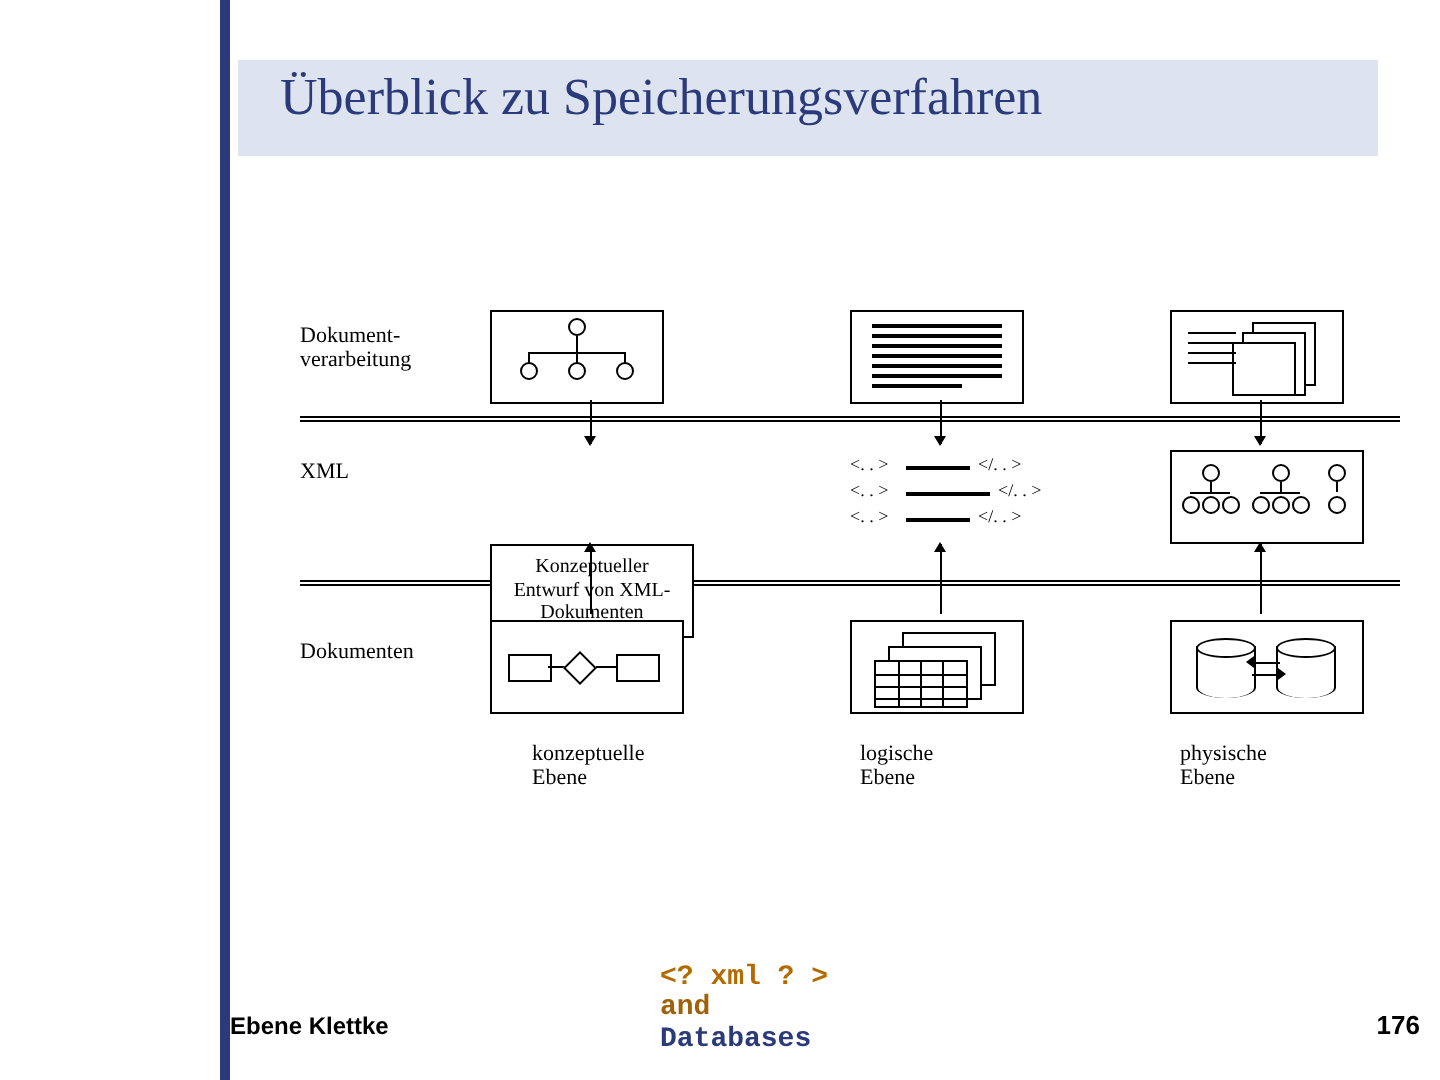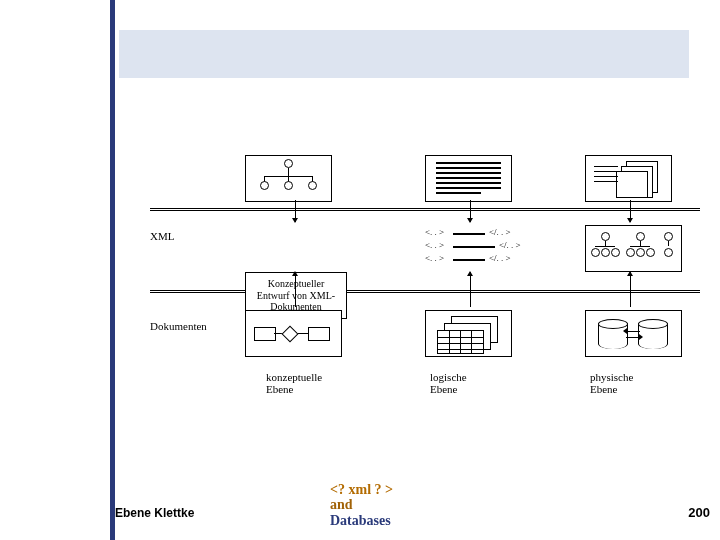--- a/index.html
+++ b/index.html
@@ -2,21 +2,21 @@
 <html><head>
 <meta charset="utf-8">
 <style>
   html,body{margin:0;padding:0;width:720px;height:540px;background:#fff;font-family:"Times New Roman",serif;color:#000;}
   .slide{position:relative;width:720px;height:540px;}
   .leftbar{position:absolute;left:110px;top:0;width:5px;height:540px;background:#2a3a7a;}
   .titlebox{position:absolute;left:119px;top:30px;width:570px;height:48px;background:#dde4f0;}
   .title{position:absolute;left:140px;top:34px;font-size:26px;color:#2a3a7a;}
   .footer-author{position:absolute;left:115px;bottom:20px;font-family:Arial,sans-serif;font-size:12px;font-weight:bold;}
   .footer-page{position:absolute;right:10px;bottom:20px;font-family:Arial,sans-serif;font-size:13px;font-weight:bold;}
-  .footer-logo{position:absolute;left:330px;bottom:12px;font-family:Liberation Serif, serif;font-size:14px;line-height:1.1;}
+  .footer-logo{position:absolute;left:330px;bottom:12px;font-family:Liberation Mono, monospace;font-size:14px;line-height:1.1;}
   .footer-logo .l1{color:#b36b00;font-weight:bold;}
   .footer-logo .l2{color:#a16207;font-weight:bold;}
   .footer-logo .l3{color:#2a3a7a;font-weight:bold;}
   .diag{position:absolute;left:150px;top:150px;width:550px;height:300px;}
   .rowlabel{position:absolute;left:0;width:80px;font-size:11px;}
   .collabel{position:absolute;bottom:0;font-size:11px;}
   .hr{position:absolute;left:0;width:550px;height:1px;background:#000;}
   .arrowv{position:absolute;width:1px;background:#000;}
   .arrowv::after{content:"";position:absolute;left:-3px;bottom:-1px;border-left:3px solid transparent;border-right:3px solid transparent;border-top:5px solid #000;}
   .arrowu{position:absolute;width:1px;background:#000;}
@@ -32,23 +32,25 @@
   .cyl-wrap{position:absolute;}
   .cyl-body{position:absolute;border:1px solid #000;border-top:none;border-bottom:none;border-radius:0 0 50% 50%/0 0 20% 20%;}
   .cyl-top{position:absolute;border:1px solid #000;border-radius:50%;background:#fff;}
 </style>
 </head>
 <body>
 
 <div class="slide">
   <div class="leftbar"></div>
   <div class="titlebox"></div>
+  <div class="title">Überblick zu Speicherungsverfahren</div>
 
   <div class="diag">
 
+    <div class="rowlabel" style="top:12px">Dokument-<br>verarbeitung</div>
     <div class="rowlabel" style="top:80px">XML</div>
     <div class="rowlabel" style="top:170px">Dokumenten</div>
 
     <div class="hr" style="top:58px"></div>
     <div class="hr" style="top:60px"></div>
     <div class="hr" style="top:140px"></div>
     <div class="hr" style="top:142px"></div>
 
     <div class="collabel" style="left:116px;bottom:55px">konzeptuelle<br>Ebene</div>
     <div class="collabel" style="left:280px;bottom:55px">logische<br>Ebene</div>
@@ -165,14 +167,14 @@
     <div class="arrowu" style="left:480px;top:122px;height:35px"></div>
 
   </div>
 
   <div class="footer-author">Ebene Klettke</div>
   <div class="footer-logo">
     <span class="l1">&lt;? xml ? &gt;</span><br>
     <span class="l2">and</span><br>
     <span class="l3">Databases</span>
   </div>
-  <div class="footer-page">200</div>
+  <div class="footer-page">176</div>
 </div>
 
 </body></html>

